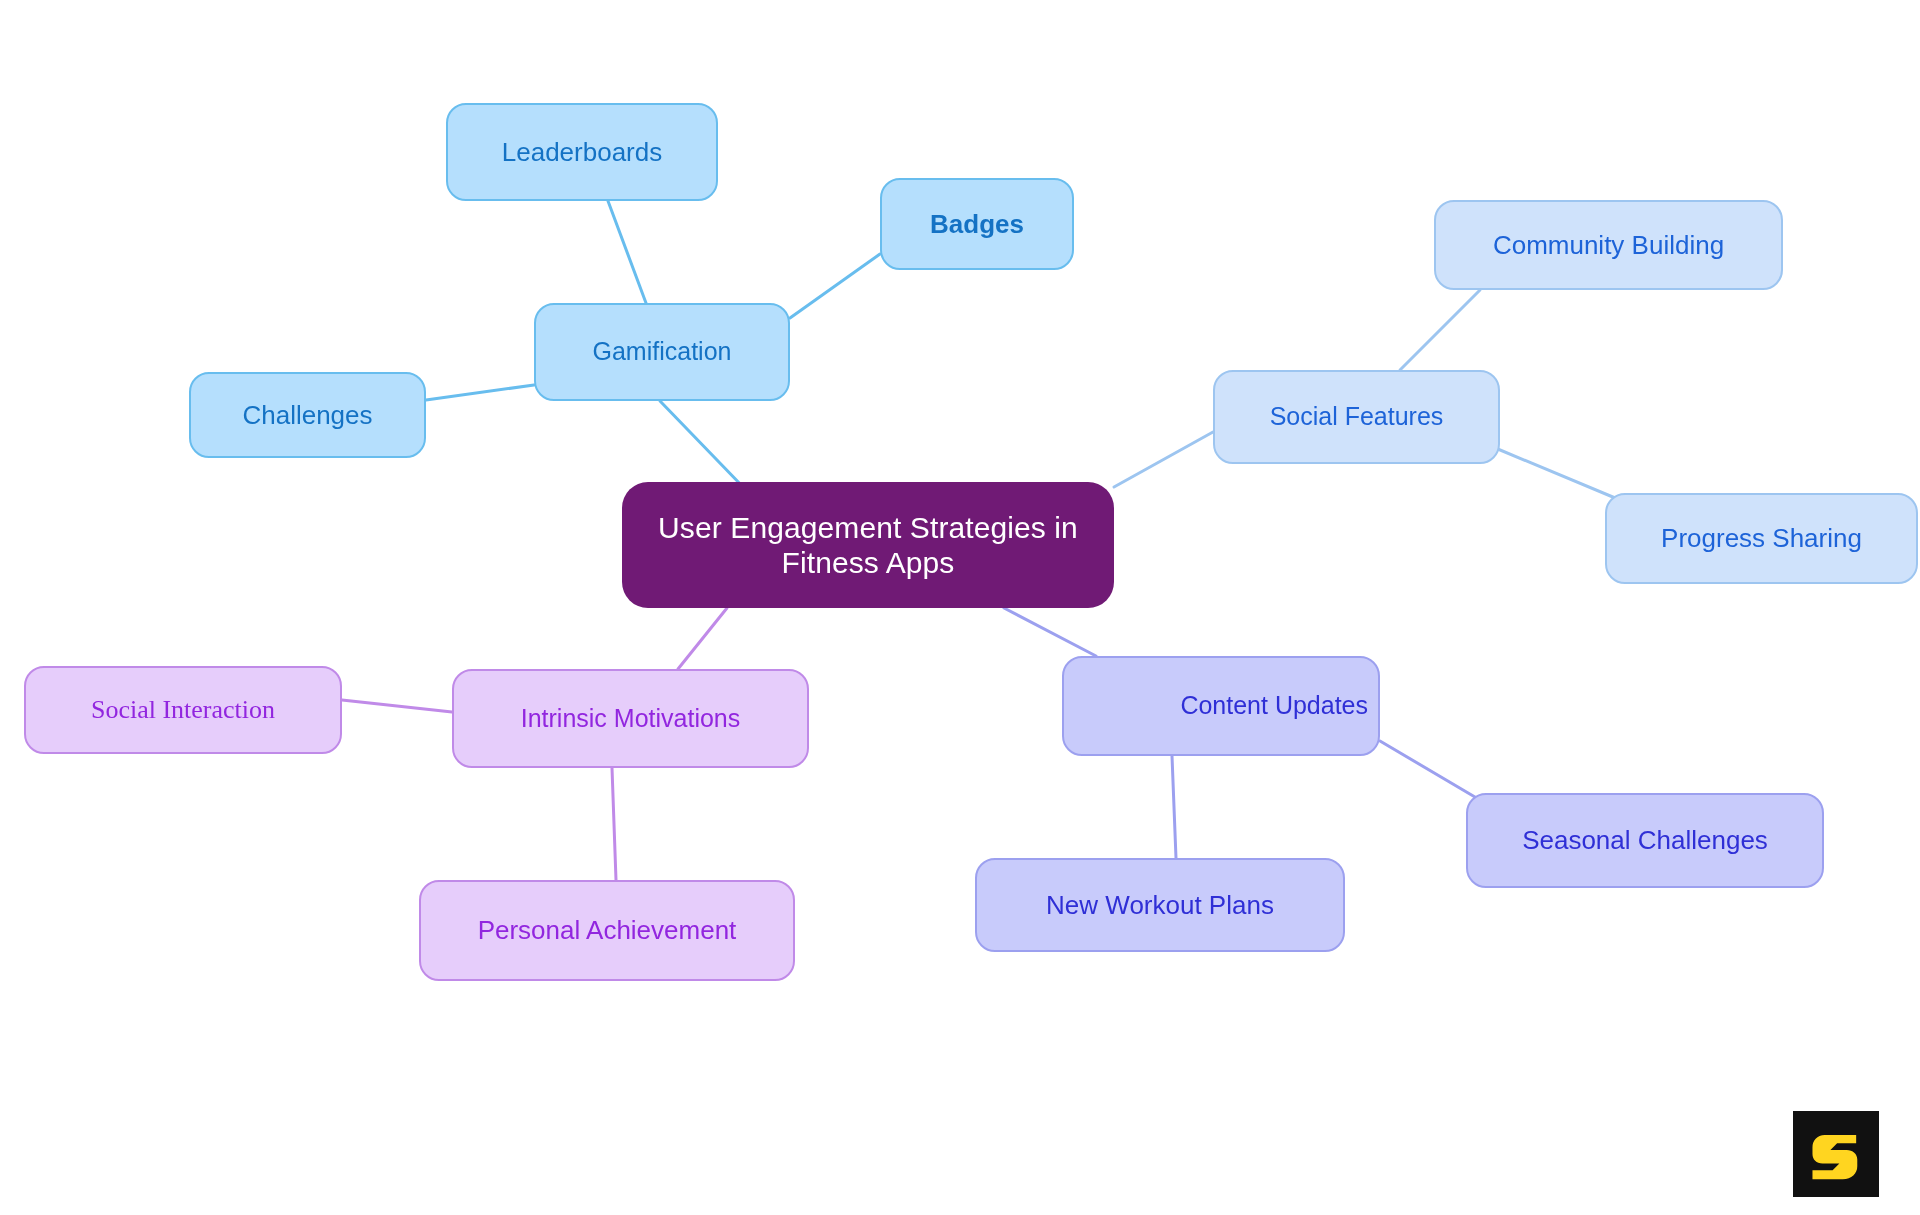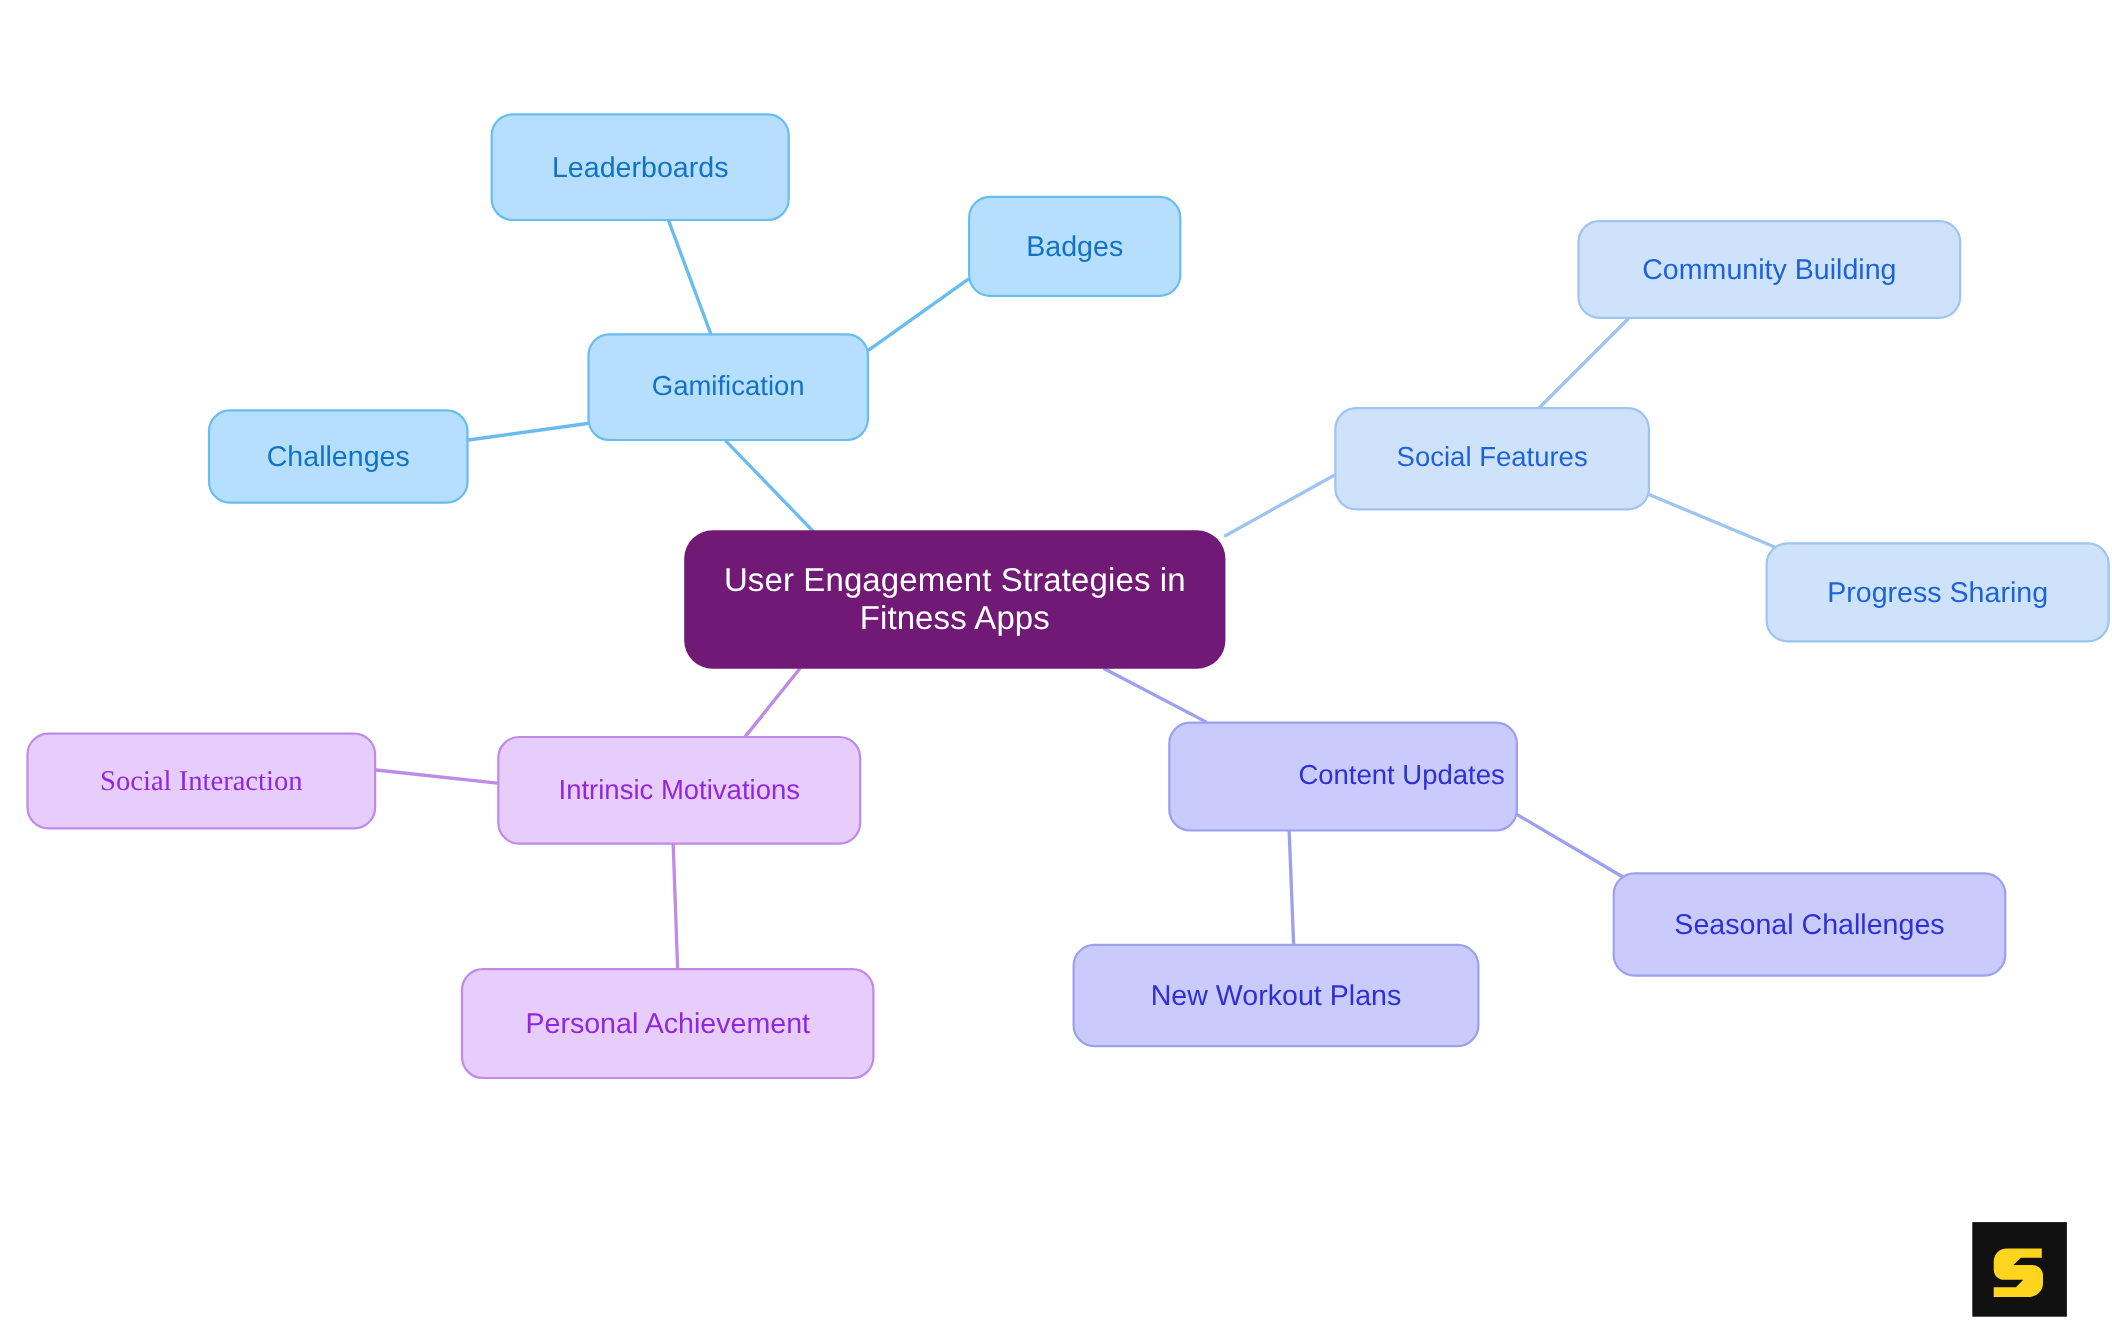--- a/index.html
+++ b/index.html
@@ -104,26 +104,26 @@
       <line x1="1004" y1="608" x2="1096" y2="656" stroke="#9ca0ef" stroke-width="3" stroke-linecap="round"></line>
       <line x1="1172" y1="756" x2="1176" y2="858" stroke="#9ca0ef" stroke-width="3" stroke-linecap="round"></line>
       <line x1="1380" y1="741" x2="1480" y2="800" stroke="#9ca0ef" stroke-width="3" stroke-linecap="round"></line>
     </svg>
 
   <div id="node-layer">
       <div class="node node-root" style="left: 622px; top: 482px; width: 492px; height: 126px;"><span>User Engagement Strategies in
 Fitness Apps</span></div>
       <div class="node c-gamification node-branch" style="left: 534px; top: 303px; width: 256px; height: 98px;"><span>Gamification</span></div>
       <div class="node c-gamification node-leaf" style="left: 446px; top: 103px; width: 272px; height: 98px;"><span>Leaderboards</span></div>
-      <div class="node c-gamification node-leaf" style="left: 880px; top: 178px; width: 194px; height: 92px;"><span>Badges</span></div>
+      <div class="node c-gamification node-leaf" style="left: 880px; top: 178px; width: 194px; height: 92px; font-weight: bold;"><span>Badges</span></div>
       <div class="node c-gamification node-leaf" style="left: 189px; top: 372px; width: 237px; height: 86px;"><span>Challenges</span></div>
       <div class="node c-social node-branch" style="left: 1213px; top: 370px; width: 287px; height: 94px;"><span>Social Features</span></div>
       <div class="node c-social node-leaf" style="left: 1394px; top: 200px; width: 349px; height: 90px; margin-left: 40px;"><span>Community Building</span></div>
       <div class="node c-social node-leaf" style="left: 1605px; top: 493px; width: 313px; height: 91px;"><span>Progress Sharing</span></div>
-      <div class="node c-intrinsic node-branch" style="left: 452px; top: 669px; width: 331px; height: 99px;"><span>Intrinsic Motivations</span></div>
+      <div class="node c-intrinsic node-branch" style="left: 452px; top: 669px; width: 357px; height: 99px;"><span>Intrinsic Motivations</span></div>
       <div class="node c-intrinsic node-leaf" style="left: 24px; top: 666px; width: 318px; height: 88px; font-family: Liberation Serif, serif;"><span>Social Interaction</span></div>
       <div class="node c-intrinsic node-leaf" style="left: 419px; top: 880px; width: 376px; height: 101px;"><span>Personal Achievement</span></div>
       <div class="node c-content node-branch" style="left: 1062px; top: 656px; width: 318px; height: 100px; justify-content: flex-end;"><span>Content Updates</span></div>
       <div class="node c-content node-leaf" style="left: 975px; top: 858px; width: 370px; height: 94px;"><span>New Workout Plans</span></div>
       <div class="node c-content node-leaf" style="left: 1466px; top: 793px; width: 358px; height: 95px;"><span>Seasonal Challenges</span></div>
     </div>
 
   <div id="logo-badge">
     <svg width="56" height="56" viewBox="0 0 100 100">
       <path d="M86 16 L30 16 C16 16 8 26 8 38 L8 50 C8 60 15 67 26 67 L56 67 L44 79 L8 79 L8 95 L62 95 C78 95 88 85 88 72 L88 60 C88 50 80 43 69 43 L40 43 L52 31 L86 31 Z" fill="#FFD520"></path>

